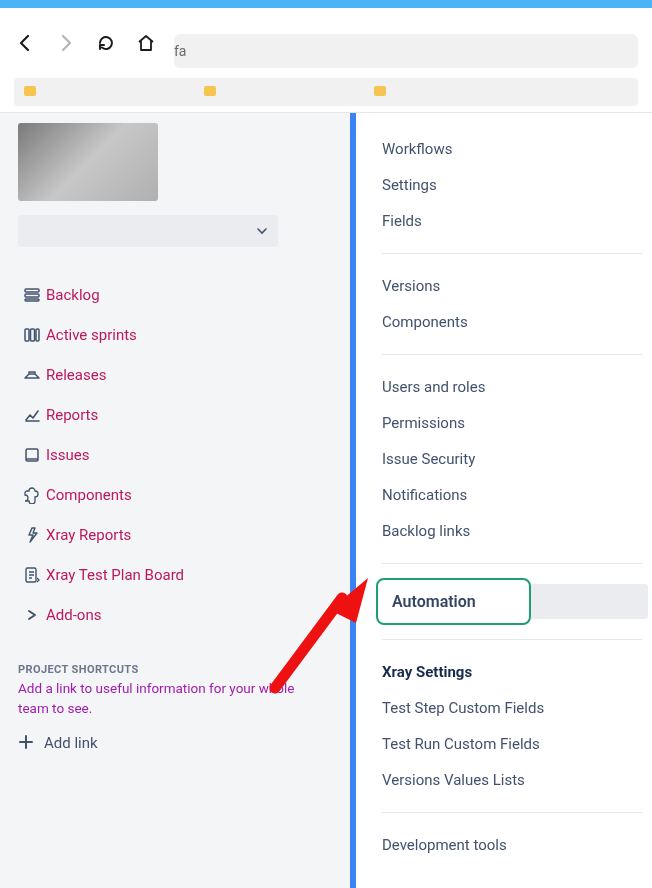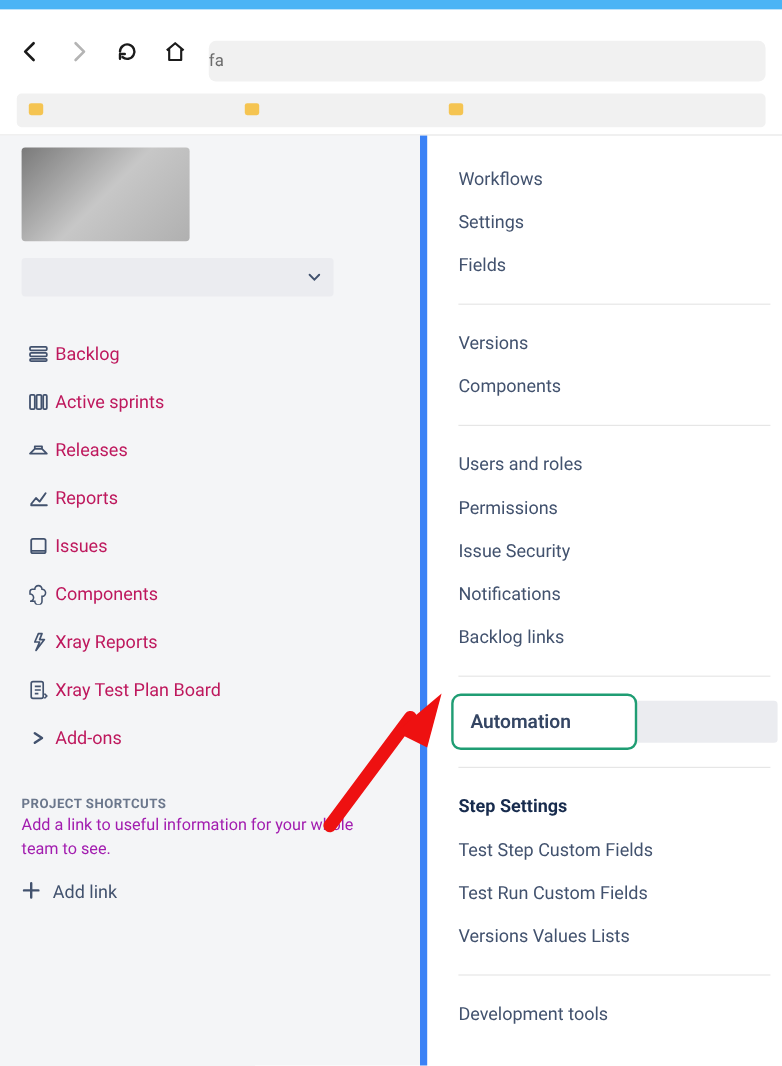--- a/index.html
+++ b/index.html
@@ -330,21 +330,21 @@
     <hr class="settings-sep">
 
     <div class="automation-row">
       <div class="automation-bg"></div>
       <div class="automation-highlight">
         <span>Automation</span>
       </div>
     </div>
 
     <hr class="settings-sep">
-    <div class="settings-heading">Step Settings</div>
+    <div class="settings-heading">Xray Settings</div>
     <div class="settings-item">Test Step Custom Fields</div>
     <div class="settings-item">Test Run Custom Fields</div>
     <div class="settings-item">Versions Values Lists</div>
     <hr class="settings-sep">
     <div class="settings-item">Development tools</div>
   </section>
 </div>
 
 <svg class="arrow-annot" width="110" height="130" viewBox="0 0 110 130">
   <defs></defs>

